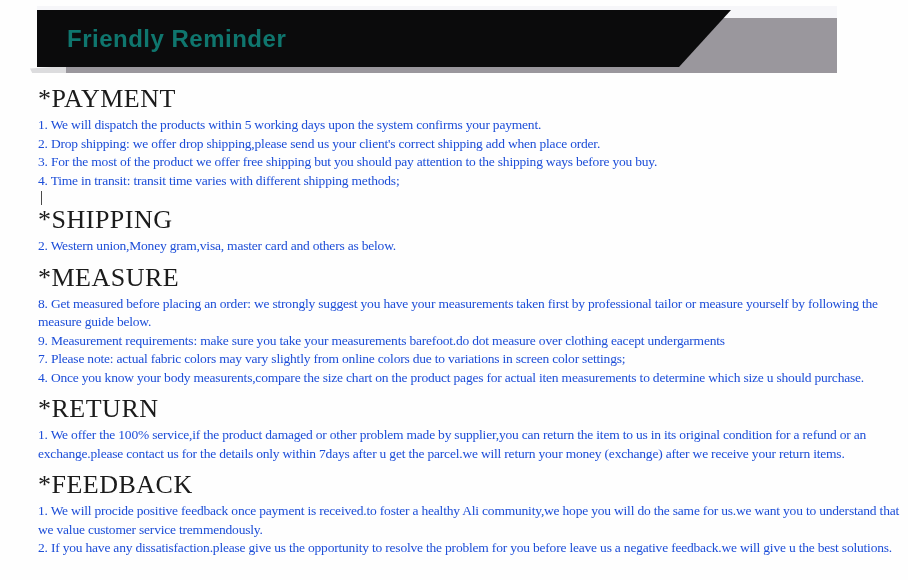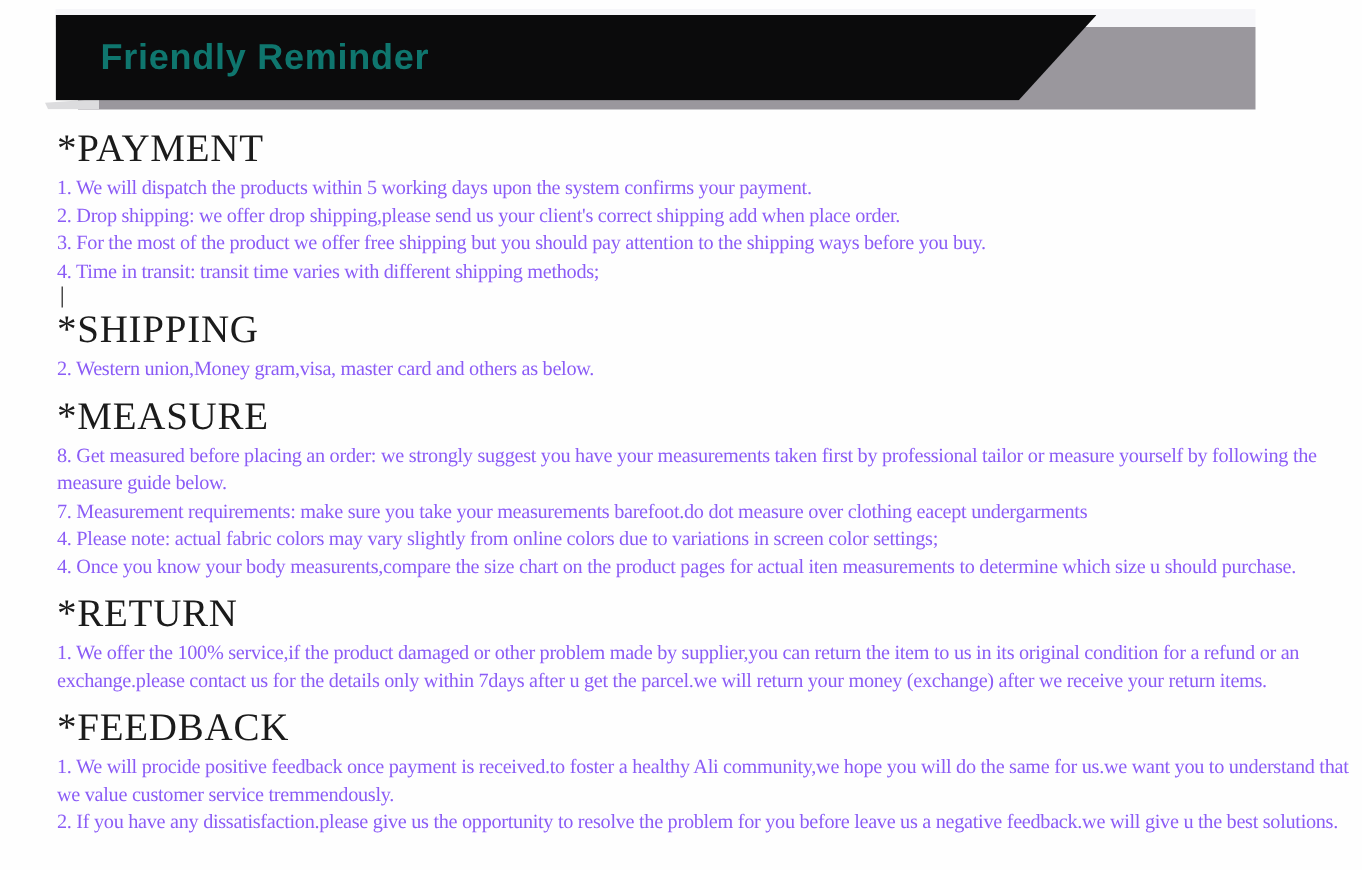--- a/index.html
+++ b/index.html
@@ -68,21 +68,21 @@
     color: #1b1b1b;
     letter-spacing: 0.5px;
   }
   .section { margin-top: 0; }
   .section + .section { margin-top: 8px; }
   .section-items { margin-top: 3px; }
   .list-item {
     font-size: 13.5px;
     line-height: 18.5px;
     letter-spacing: -0.2px;
-    color: #8b5cf6;
+    color: #1d4ed8;
   }
   .text-cursor {
     width: 1px;
     height: 14px;
     background: #4a4a4a;
     margin: 1px 0 1px 3px;
   }
 </style>
 </head>
 <body>
@@ -114,22 +114,22 @@
     <div class="section-heading">*SHIPPING</div>
     <div class="section-items">
       <div class="list-item">2. Western union,Money gram,visa, master card and others as below.</div>
     </div>
   </div>
 
   <div class="section">
     <div class="section-heading">*MEASURE</div>
     <div class="section-items">
       <div class="list-item">8. Get measured before placing an order: we strongly suggest you have your measurements taken first by professional tailor or measure yourself by following the measure guide below.</div>
-      <div class="list-item">7. Measurement requirements: make sure you take your measurements barefoot.do dot measure over clothing eacept undergarments</div>
-      <div class="list-item">4. Please note: actual fabric colors may vary slightly from online colors due to variations in screen color settings;</div>
+      <div class="list-item">9. Measurement requirements: make sure you take your measurements barefoot.do dot measure over clothing eacept undergarments</div>
+      <div class="list-item">7. Please note: actual fabric colors may vary slightly from online colors due to variations in screen color settings;</div>
       <div class="list-item">4. Once you know your body measurents,compare the size chart on the product pages for actual iten measurements to determine which size u should purchase.</div>
     </div>
   </div>
 
   <div class="section">
     <div class="section-heading">*RETURN</div>
     <div class="section-items">
       <div class="list-item">1. We offer the 100% service,if the product damaged or other problem made by supplier,you can return the item to us in its original condition for a refund or an exchange.please contact us for the details only within 7days after u get the parcel.we will return your money (exchange) after we receive your return items.</div>
     </div>
   </div>

